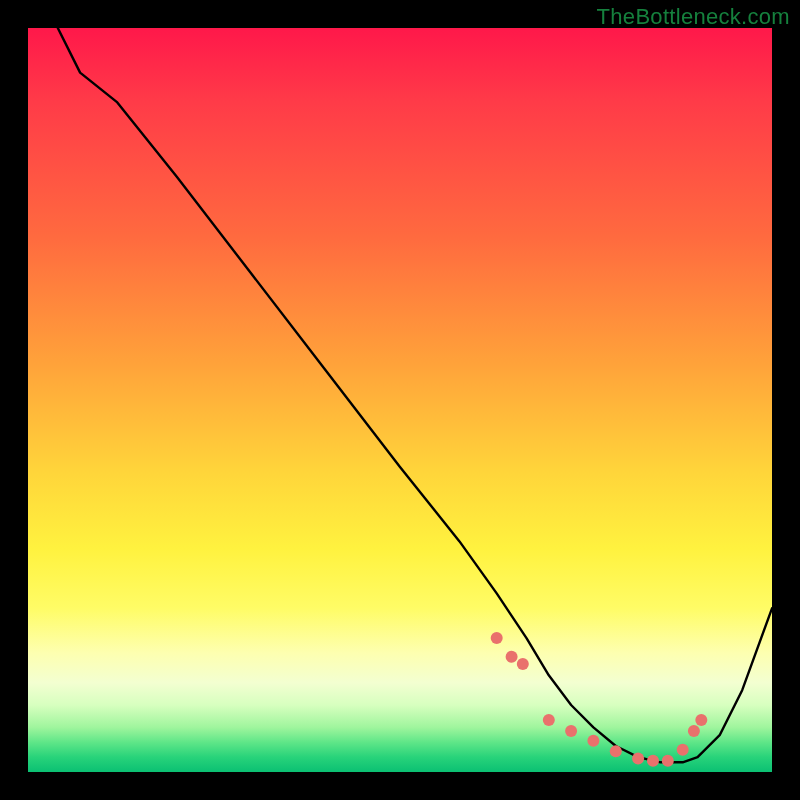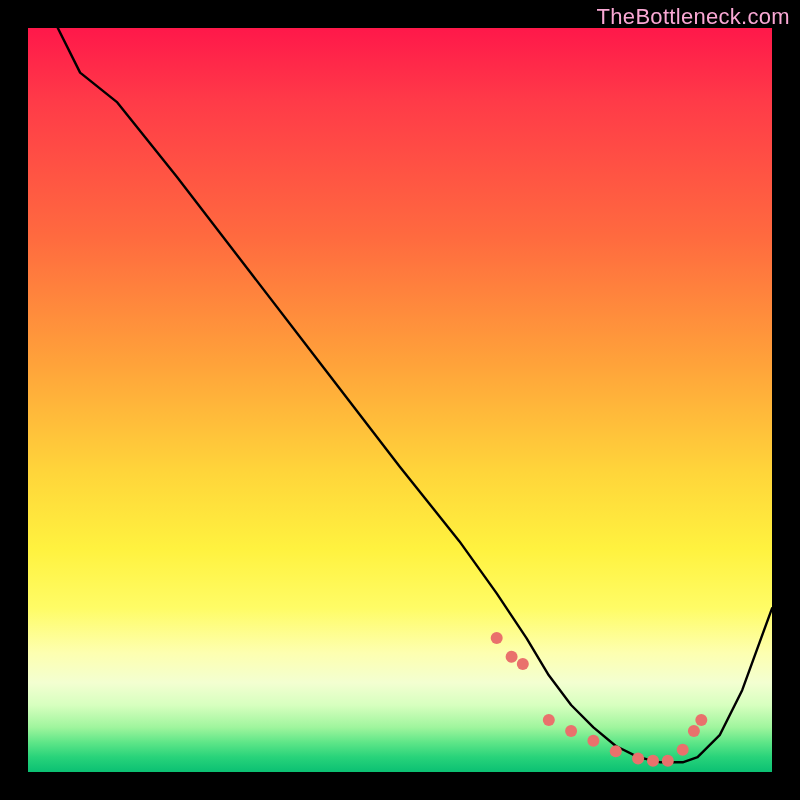--- a/index.html
+++ b/index.html
@@ -14,21 +14,21 @@
   .wrap {
     position: relative;
     width: 800px;
     height: 800px;
     background: #000;
   }
   .watermark {
     position: absolute;
     top: 4px;
     right: 10px;
-    color: #f9a8d4;
+    color: #15803d;
     font-size: 22px;
     letter-spacing: 0.3px;
     user-select: none;
   }
   .plot {
     position: absolute;
     top: 28px;
     left: 28px;
     width: 744px;
     height: 744px;

